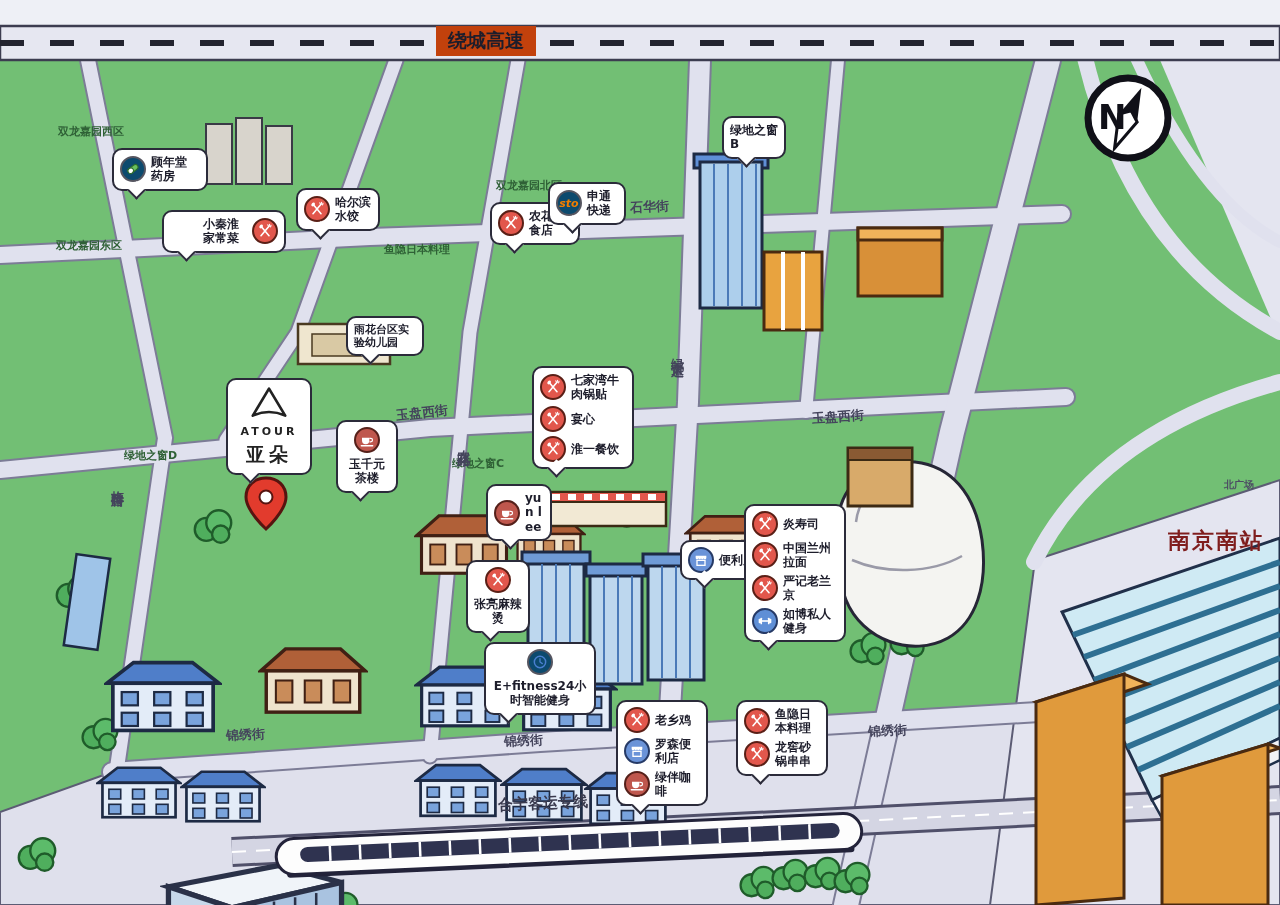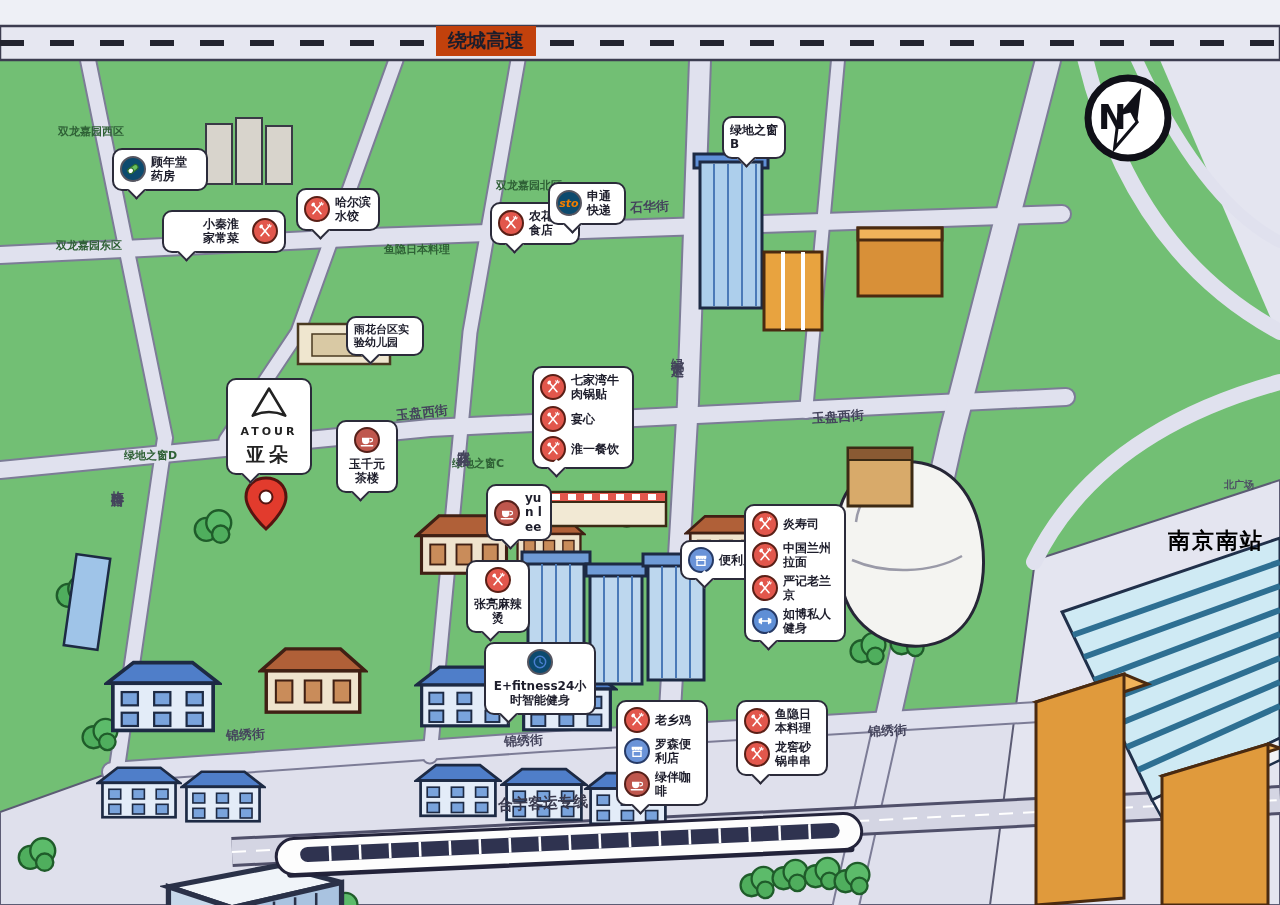--- a/index.html
+++ b/index.html
@@ -7,21 +7,21 @@
   #bg{position:absolute;left:0;top:0;z-index:0;}
   .layer{position:absolute;left:0;top:0;width:100%;height:100%;}
   
   .street{position:absolute;z-index:3;font-weight:bold;color:#44445c;font-size:13px;white-space:nowrap;}
   .street.v{writing-mode:vertical-rl;text-orientation:upright;letter-spacing:2px;}
   .district{position:absolute;z-index:2;font-weight:bold;color:#2f6136;font-size:11px;white-space:nowrap;margin-top:18px;}
   .hwy-label{position:absolute;z-index:3;left:436px;top:26px;font-size:19px;font-weight:bold;color:#1d1d2b;
     background:#c2410c;padding:2px 12px;white-space:nowrap;}
   .rail-label{position:absolute;z-index:3;left:498px;top:794px;font-size:15px;font-weight:bold;color:#3a3a4e;
     transform:rotate(-2.5deg);white-space:nowrap;}
-  .station-label{position:absolute;z-index:3;left:1168px;top:526px;font-size:22px;font-weight:bold;color:#000000;
+  .station-label{position:absolute;z-index:3;left:1168px;top:526px;font-size:22px;font-weight:bold;color:#7f1d1d;
     letter-spacing:2px;white-space:nowrap;}
   .nplaza-label{position:absolute;z-index:3;left:1224px;top:478px;font-size:10px;font-weight:bold;color:#4c4c63;white-space:nowrap;}
   
   .bubble{position:absolute;z-index:5;background:#fff;border:2.5px solid #2b2b3a;border-radius:10px;
     padding:5px 6px;display:flex;flex-direction:column;gap:4px;box-sizing:border-box;}
   .bubble:after{content:"";position:absolute;left:16px;bottom:-8px;width:11px;height:11px;background:#fff;
     border-right:2.5px solid #2b2b3a;border-bottom:2.5px solid #2b2b3a;transform:rotate(45deg);}
   .bubble.col{align-items:center;text-align:center;}
   .poi{display:flex;align-items:center;gap:5px;}
   .poi.rev{flex-direction:row-reverse;}

